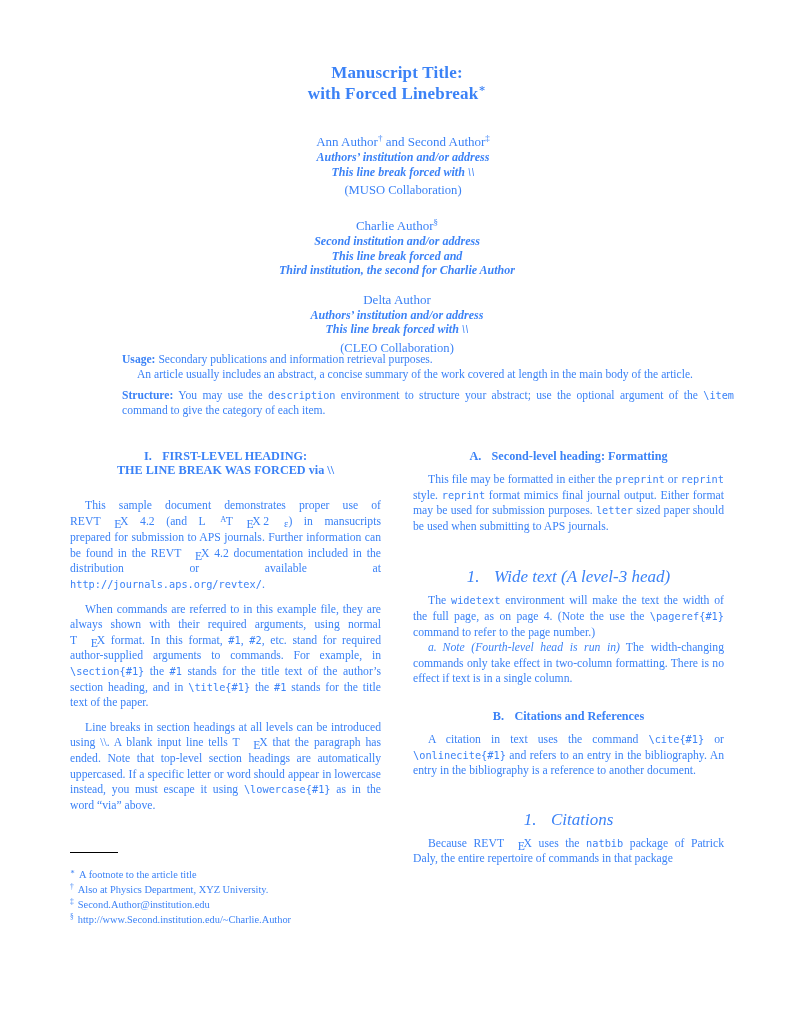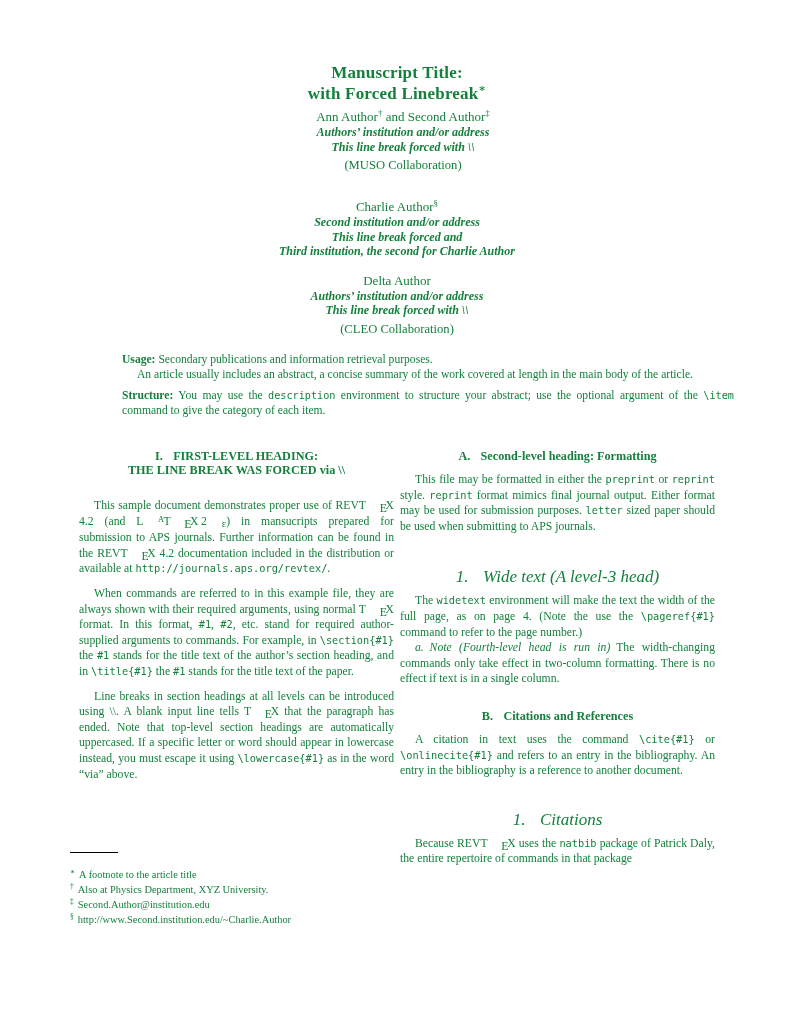--- a/index.html
+++ b/index.html
@@ -1,18 +1,18 @@
 <!DOCTYPE html>
 <html><head>
 <meta charset="utf-8">
 <style>
   html,body { margin:0; padding:0; background:#ffffff; }
   .page {
     position:relative; width:794px; height:1028px; margin:0 auto;
-    background:#ffffff; color:#15803d;
+    background:#ffffff; color:#3b82f6;
     font-family:"Liberation Serif","DejaVu Serif",serif;
     overflow:hidden;
   }
 
   
   .titleblock { position:absolute; top:62px; left:0; width:100%; text-align:center; }
   .title-line { font-weight:bold; font-size:17px; line-height:21px; letter-spacing:0.2px; }
   .title-fnmark { font-size:11px; vertical-align:super; line-height:0; }
   .author-group { margin-top:13px; }
   .names { font-size:13px; line-height:16px; }
@@ -22,21 +22,21 @@
   .dated { font-size:11.6px; line-height:15px; margin-top:4px; }
 
   
   .abstract { position:absolute; top:347px; left:122px; width:612px;
     font-size:11.6px; line-height:15.8px; text-align:justify; }
   .abs-p { margin:0; text-indent:15px; }
   .abs-item { margin:4.5px 0 0 0; }
 
   
   .columns { position:absolute; top:449px; left:70px; width:654px;
-    display:flex; gap:6px; align-items:flex-start;justify-content:center; }
+    display:flex; gap:32px; align-items:flex-start; }
   .col { width:315px; font-size:11.7px; line-height:15.6px; text-align:justify; }
 
   .sec-h { margin:0; font-size:12.2px; line-height:14px; font-weight:bold;
     text-align:center; text-indent:0; }
   .sec-h .h-num { margin-right:0.85em; }
   .sec-h3 { margin:0; font-size:17px; line-height:14px; font-weight:normal;
     font-style:italic; text-align:center; text-indent:0; }
   .sec-h3 .h-num { margin-right:0.85em; }
   .mt-a { margin-top:18px; } .mt-b { margin-top:36px; } .mt-c { margin-top:14px; }
   .mt-d { margin-top:22px; } .mt-e { margin-top:16px; } .mt-f { margin-top:34px; }
@@ -63,28 +63,28 @@
 </style>
 </head>
 <body>
 
 <div class="page">
 
   <header class="titleblock">
     <div class="title-line">Manuscript Title:</div>
     <div class="title-line"><span>with Forced Linebreak</span><sup class="title-fnmark">∗</sup></div>
 
-    <div class="author-group" style="margin-top:5px;padding-left:12px;">
+    <div class="author-group" style="margin-top:30px;padding-left:12px;">
       <div class="names"><span class="s-rm">Ann Author</span><span class="s-sup">†</span><span class="s-rm"> and Second Author</span><span class="s-sup">‡</span></div>
       <div class="affil">Authors’ institution and/or address</div>
       <div class="affil">This line break forced with \\</div>
       <div class="collab">(MUSO Collaboration)</div>
     </div>
 
-    <div class="author-group" style="margin-top:26px;">
+    <div class="author-group" style="margin-top:20px;">
       <div class="names"><span class="s-rm">Charlie Author</span><span class="s-sup">§</span></div>
       <div class="affil">Second institution and/or address</div>
       <div class="affil">This line break forced and</div>
       <div class="affil">Third institution, the second for Charlie Author</div>
     </div>
 
     <div class="author-group" style="margin-top:14px;">
       <div class="names"><span class="s-rm">Delta Author</span></div>
       <div class="affil">Authors’ institution and/or address</div>
       <div class="affil">This line break forced with \\</div>

